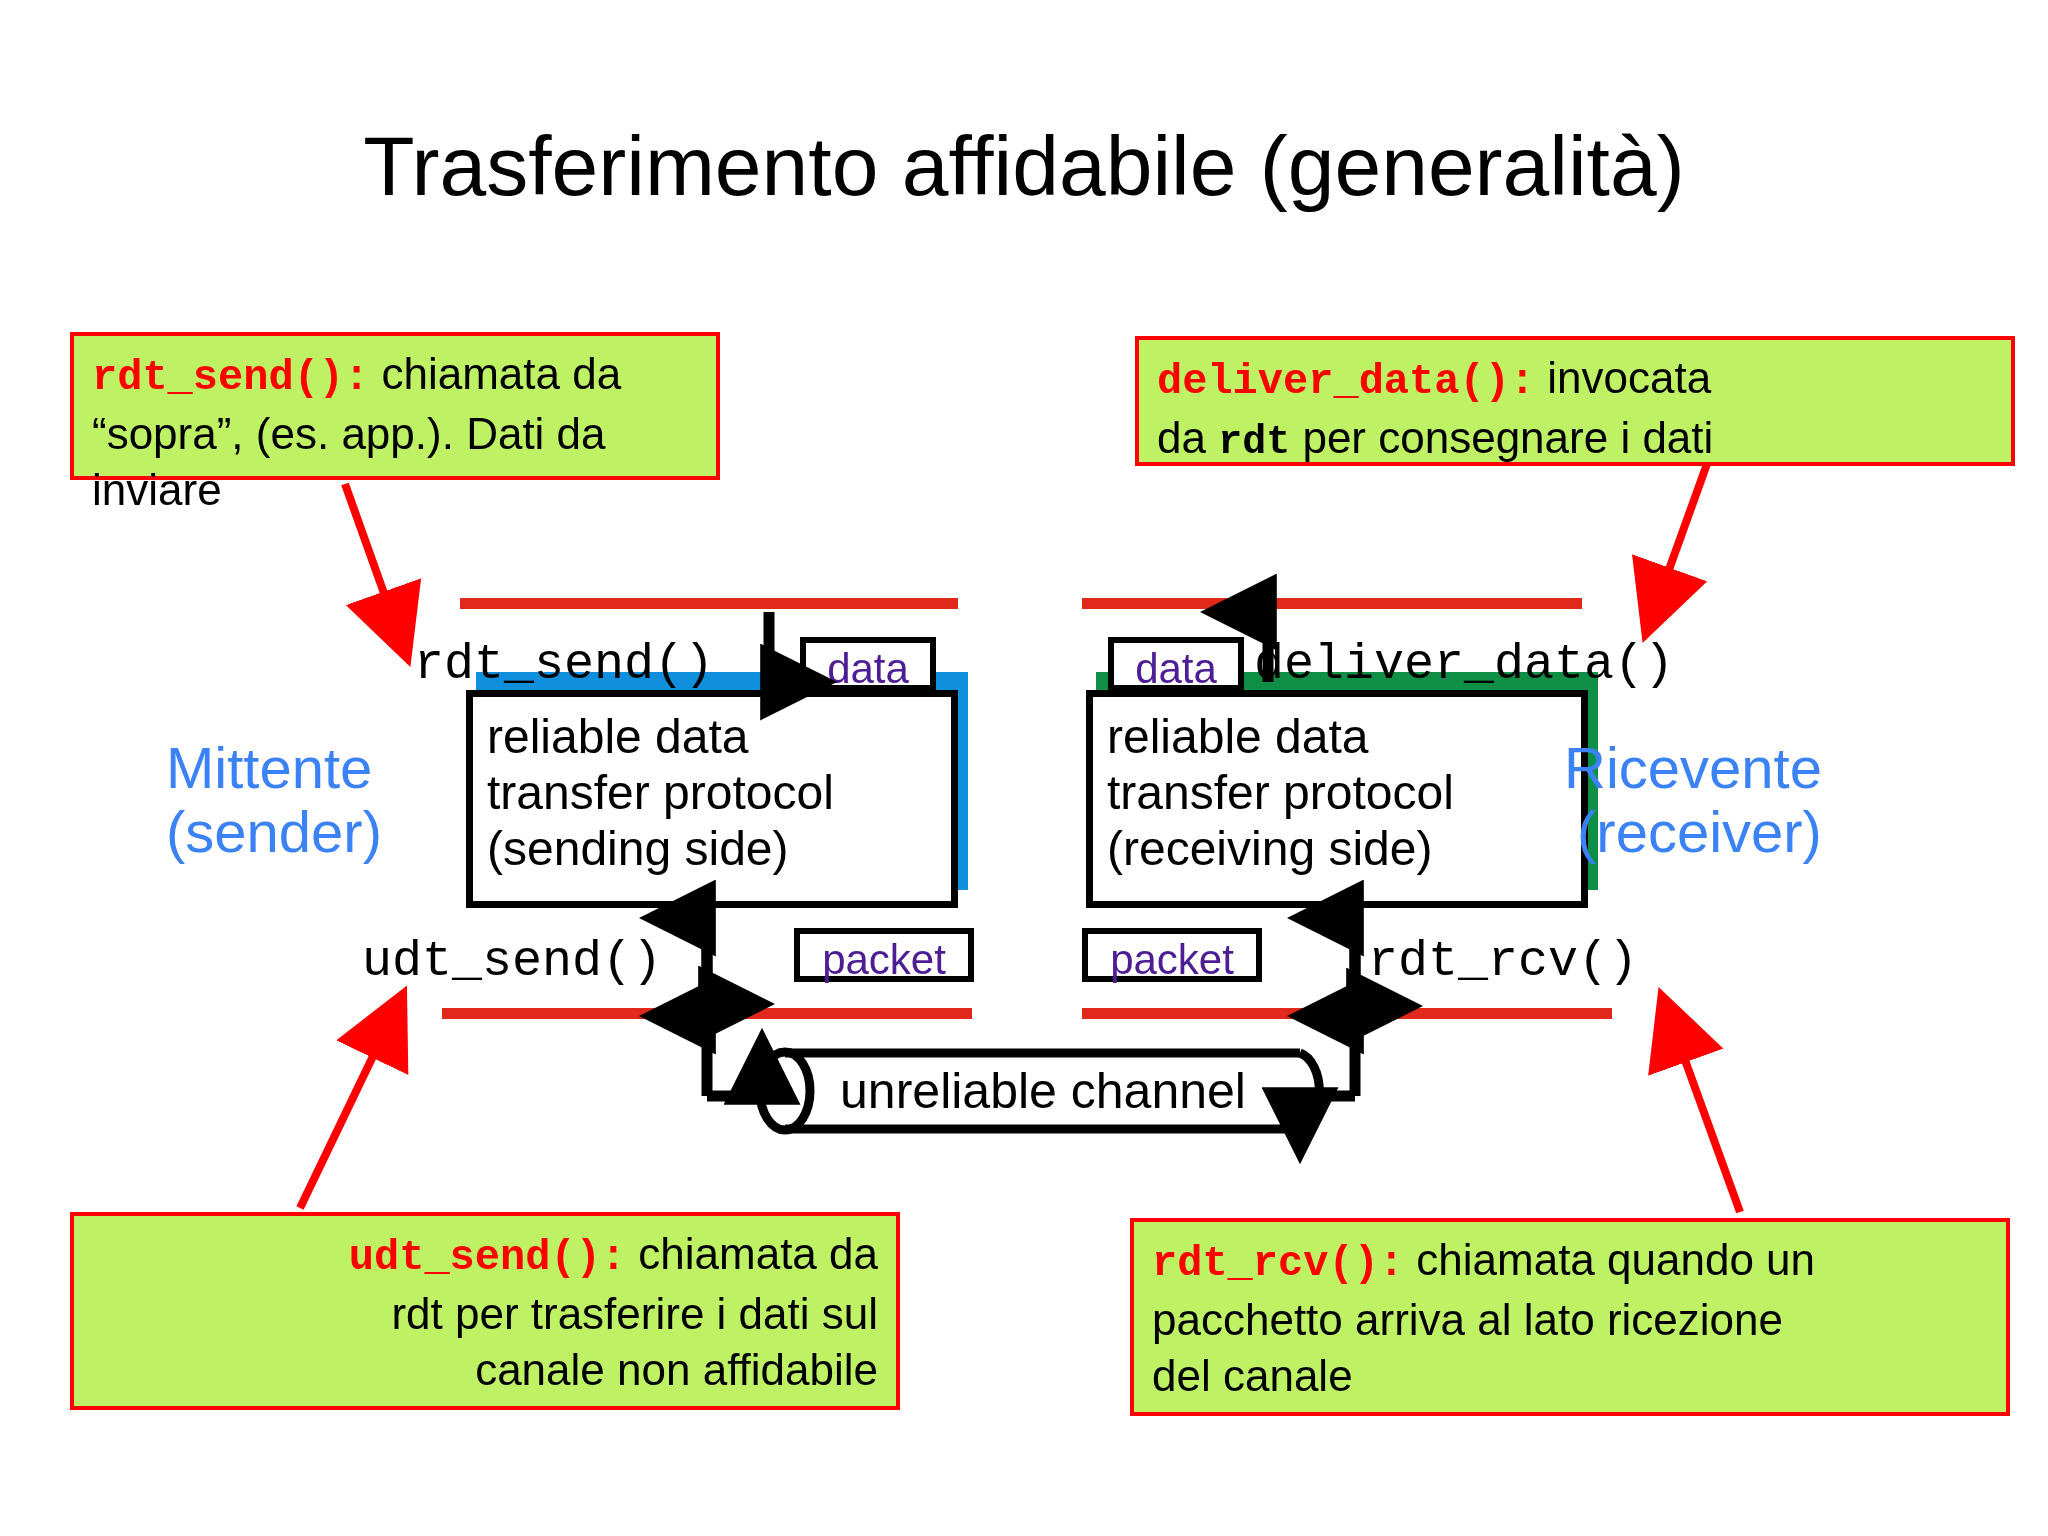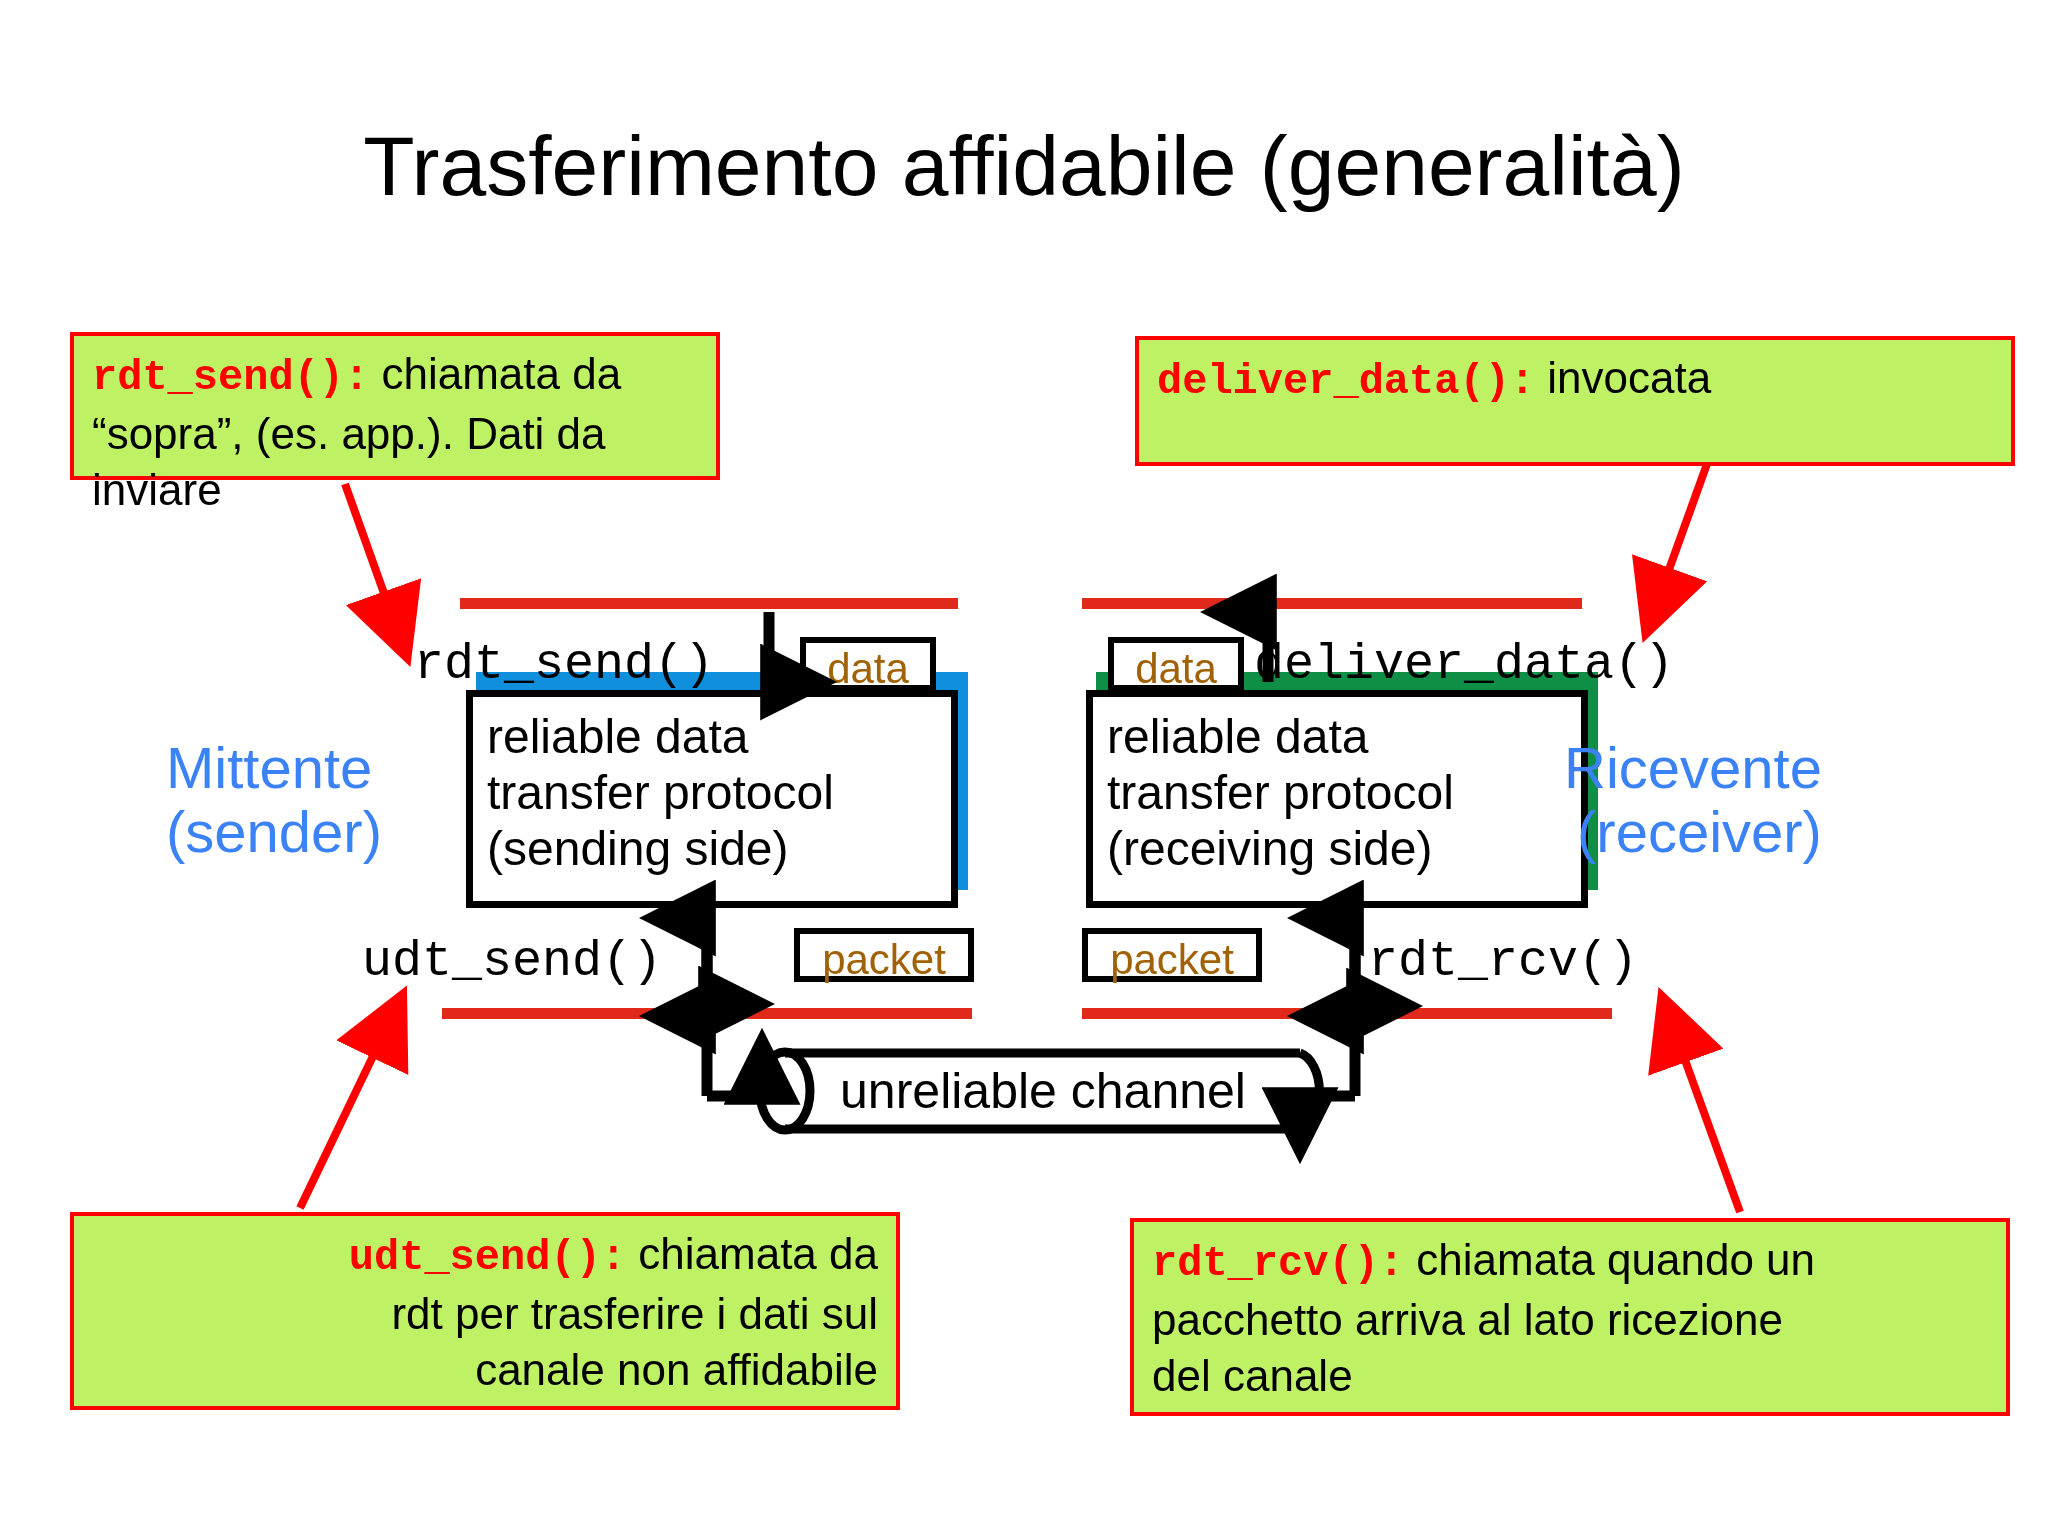--- a/index.html
+++ b/index.html
@@ -95,21 +95,21 @@
   #receiver-box { left: 1086px; top: 690px; width: 502px; height: 218px; }
 
   
   .tiny-box {
     border: 6px solid #000000;
     background: #ffffff;
     box-sizing: border-box;
     font-family: "Liberation Sans", sans-serif;
     font-size: 42px;
     line-height: 46px;
-    color: #a16207;
+    color: #4c1d95;
     text-align: center;
     padding-top: 3px;
   }
   #data-box-sender   { left: 800px;  top: 637px;  width: 136px; height: 54px; }
   #data-box-receiver { left: 1108px; top: 637px;  width: 136px; height: 54px; }
   #packet-box-sender { left: 794px;  top: 928px;  width: 180px; height: 54px; }
   #packet-box-recv   { left: 1082px; top: 928px;  width: 180px; height: 54px; }
 
   
   .mono-label {
@@ -170,20 +170,23 @@
 <div class="abs callout" id="callout-rdt-send">
   <div>
     <span class="mono">rdt_send()</span><span class="mono">:</span><span> chiamata da</span>
   </div>
   <div>“sopra”, (es.  app.). Dati da inviare</div>
 </div>
 
 <div class="abs callout" id="callout-deliver">
   <div>
     <span class="mono">deliver_data()</span><span class="mono">:</span><span> invocata</span>
+  </div>
+  <div>
+    <span>da </span><span class="mono-black">rdt</span><span> per consegnare i dati</span>
   </div>
 </div>
 
 <div class="abs callout" id="callout-udt-send">
   <div>
     <span class="mono">udt_send()</span><span class="mono">:</span><span> chiamata da</span>
   </div>
   <div>rdt per trasferire i dati sul</div>
   <div>canale non affidabile</div>
 </div>

